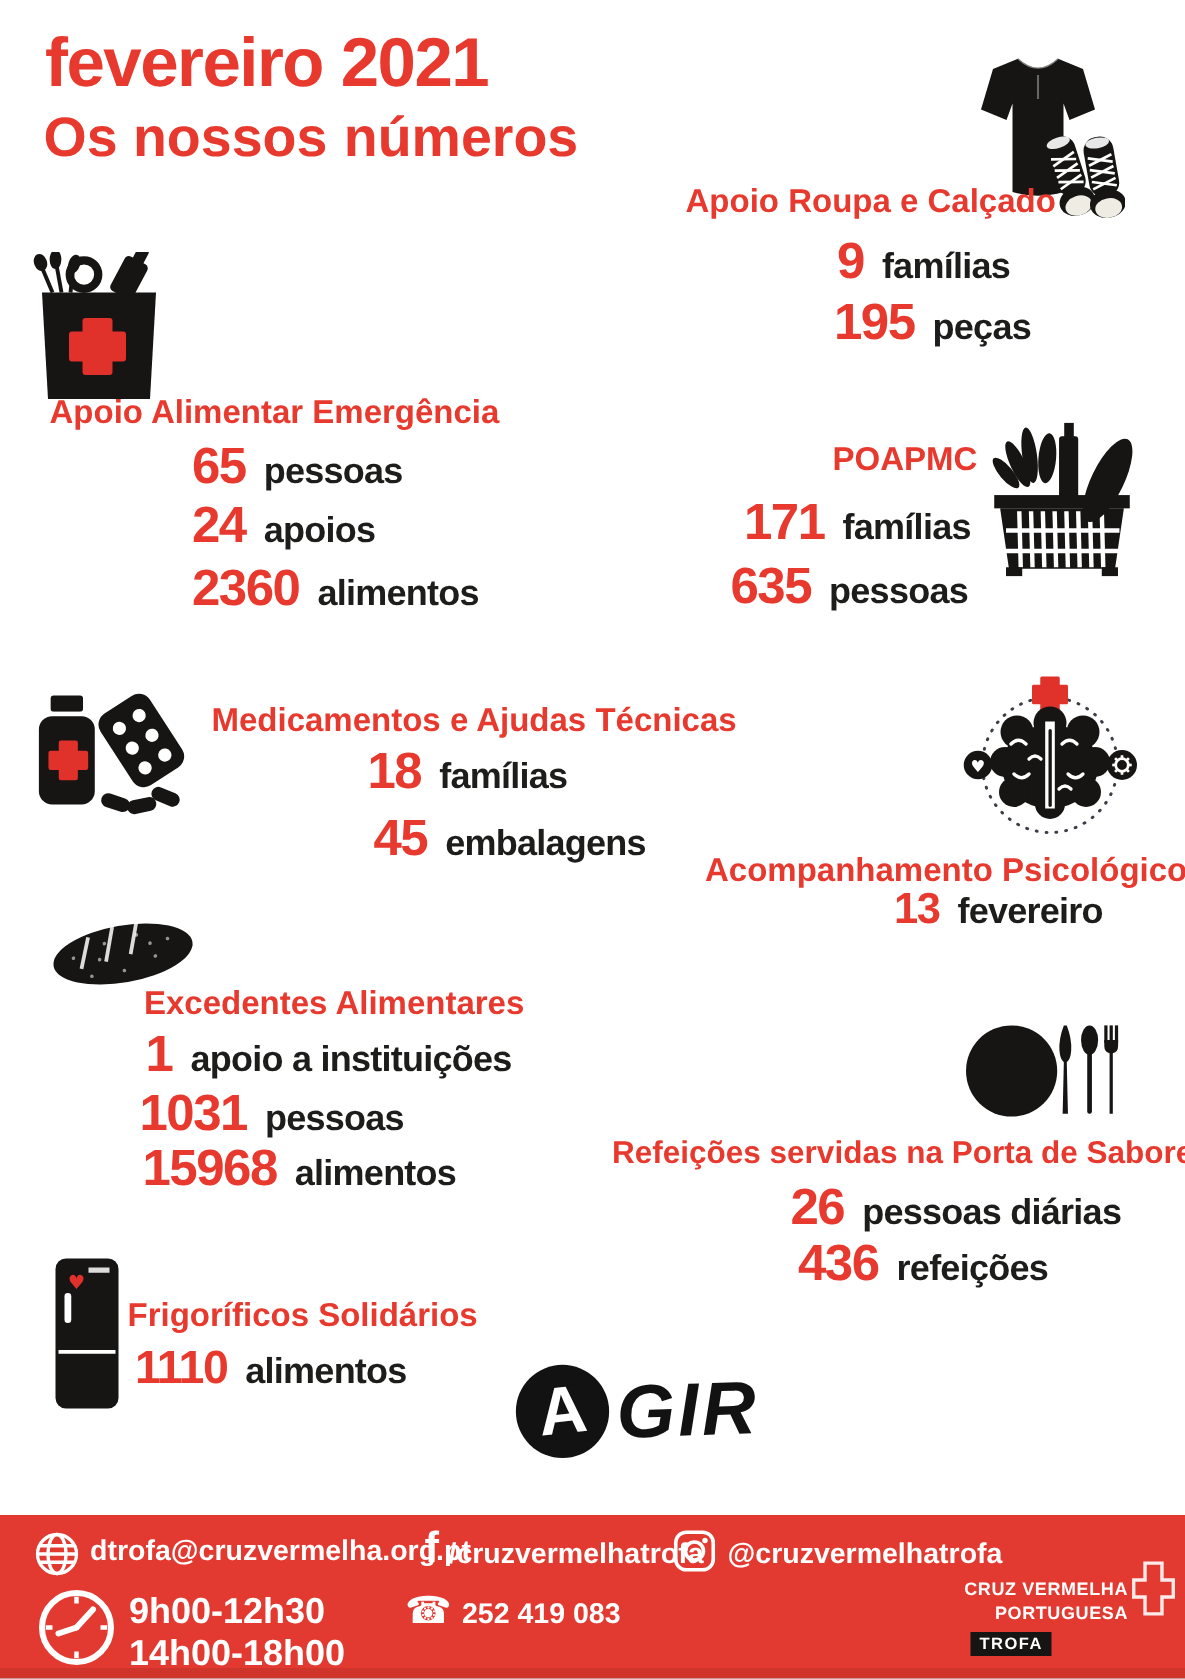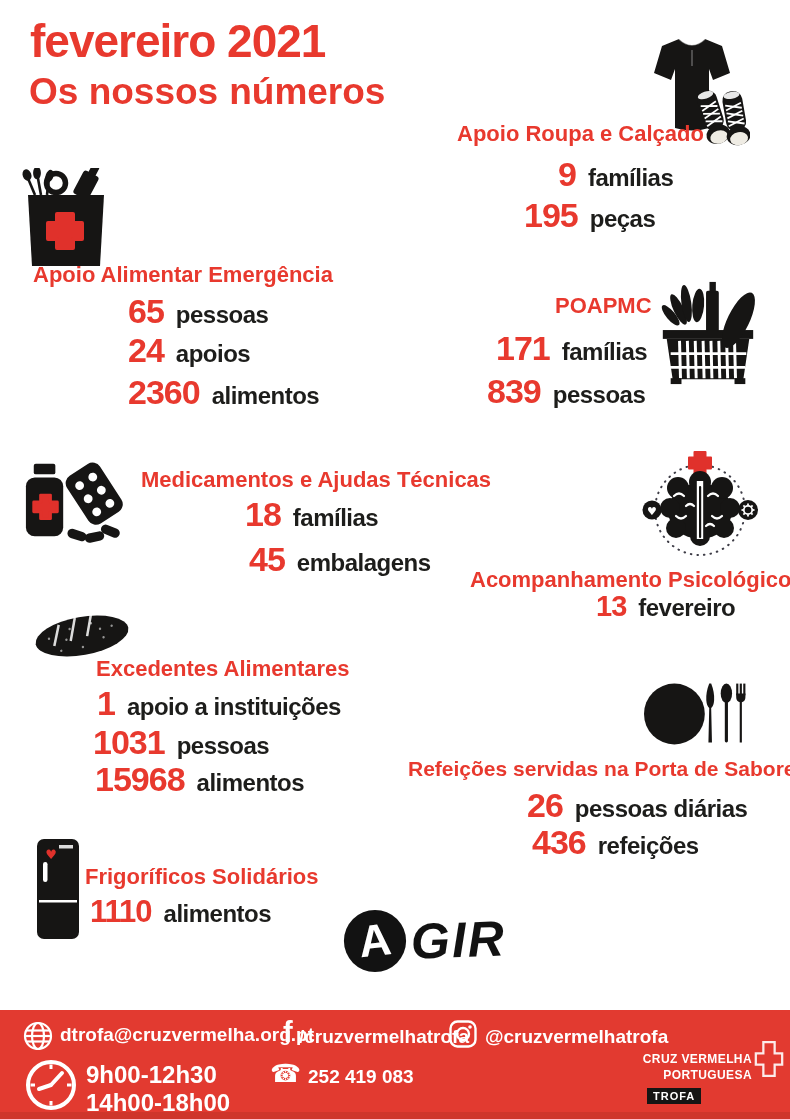--- a/index.html
+++ b/index.html
@@ -79,21 +79,21 @@
         <line x1="7" y1="29" x2="23" y2="34"></line>
           <line x1="23" y1="29" x2="7" y2="34"></line>
       </g>
     </g>
   </svg>
   <div class="abs sec-title" style="left:457px;top:121px;">Apoio Roupa e Calçado</div>
   <div class="stat" style="left:558px;top:155px;">
     <span class="v">9</span>
     <span class="l">famílias</span>
   </div>
-  <div class="stat" style="left:524px;top:196px;justify-content:flex-end;">
+  <div class="stat" style="left:556px;top:196px;justify-content:flex-end;">
     <span class="v">195</span>
     <span class="l">peças</span>
   </div>
 
   <svg class="abs" style="left:18px;top:168px;" width="92" height="100" viewBox="0 0 92 100">
     <g stroke="#161514" stroke-width="2.6" fill="#161514">
       <line x1="17" y1="27" x2="9" y2="8"></line>
         <ellipse cx="9" cy="7" rx="3" ry="4.5" transform="rotate(-20 9 7)"></ellipse>
       <line x1="23" y1="27" x2="19" y2="5"></line>
         <ellipse cx="19" cy="5" rx="2.6" ry="5"></ellipse>
@@ -148,21 +148,21 @@
       <rect x="54" y="12" width="13" height="42" rx="2"></rect>
       <rect x="57.5" y="3" width="6.5" height="11"></rect>
       <ellipse cx="87" cy="42" rx="11" ry="31" transform="rotate(26 87 42)"></ellipse>
     </g>
   </svg>
   <div class="stat" style="left:496px;top:329px;">
     <span class="v">171</span>
     <span class="l">famílias</span>
   </div>
   <div class="stat" style="left:487px;top:372px;">
-    <span class="v">839</span>
+    <span class="v">635</span>
     <span class="l">pessoas</span>
   </div>
 
   <svg class="abs" style="left:22px;top:453px;" width="102" height="96" viewBox="0 0 104 96">
     <g transform="rotate(-33 72 38)">
       <rect x="52" y="12" width="40" height="58" rx="9" fill="#161514"></rect>
       <g fill="#ffffff">
         <circle cx="64" cy="26" r="4.5"></circle>
           <circle cx="80" cy="26" r="4.5"></circle>
         <circle cx="64" cy="42" r="4.5"></circle>

